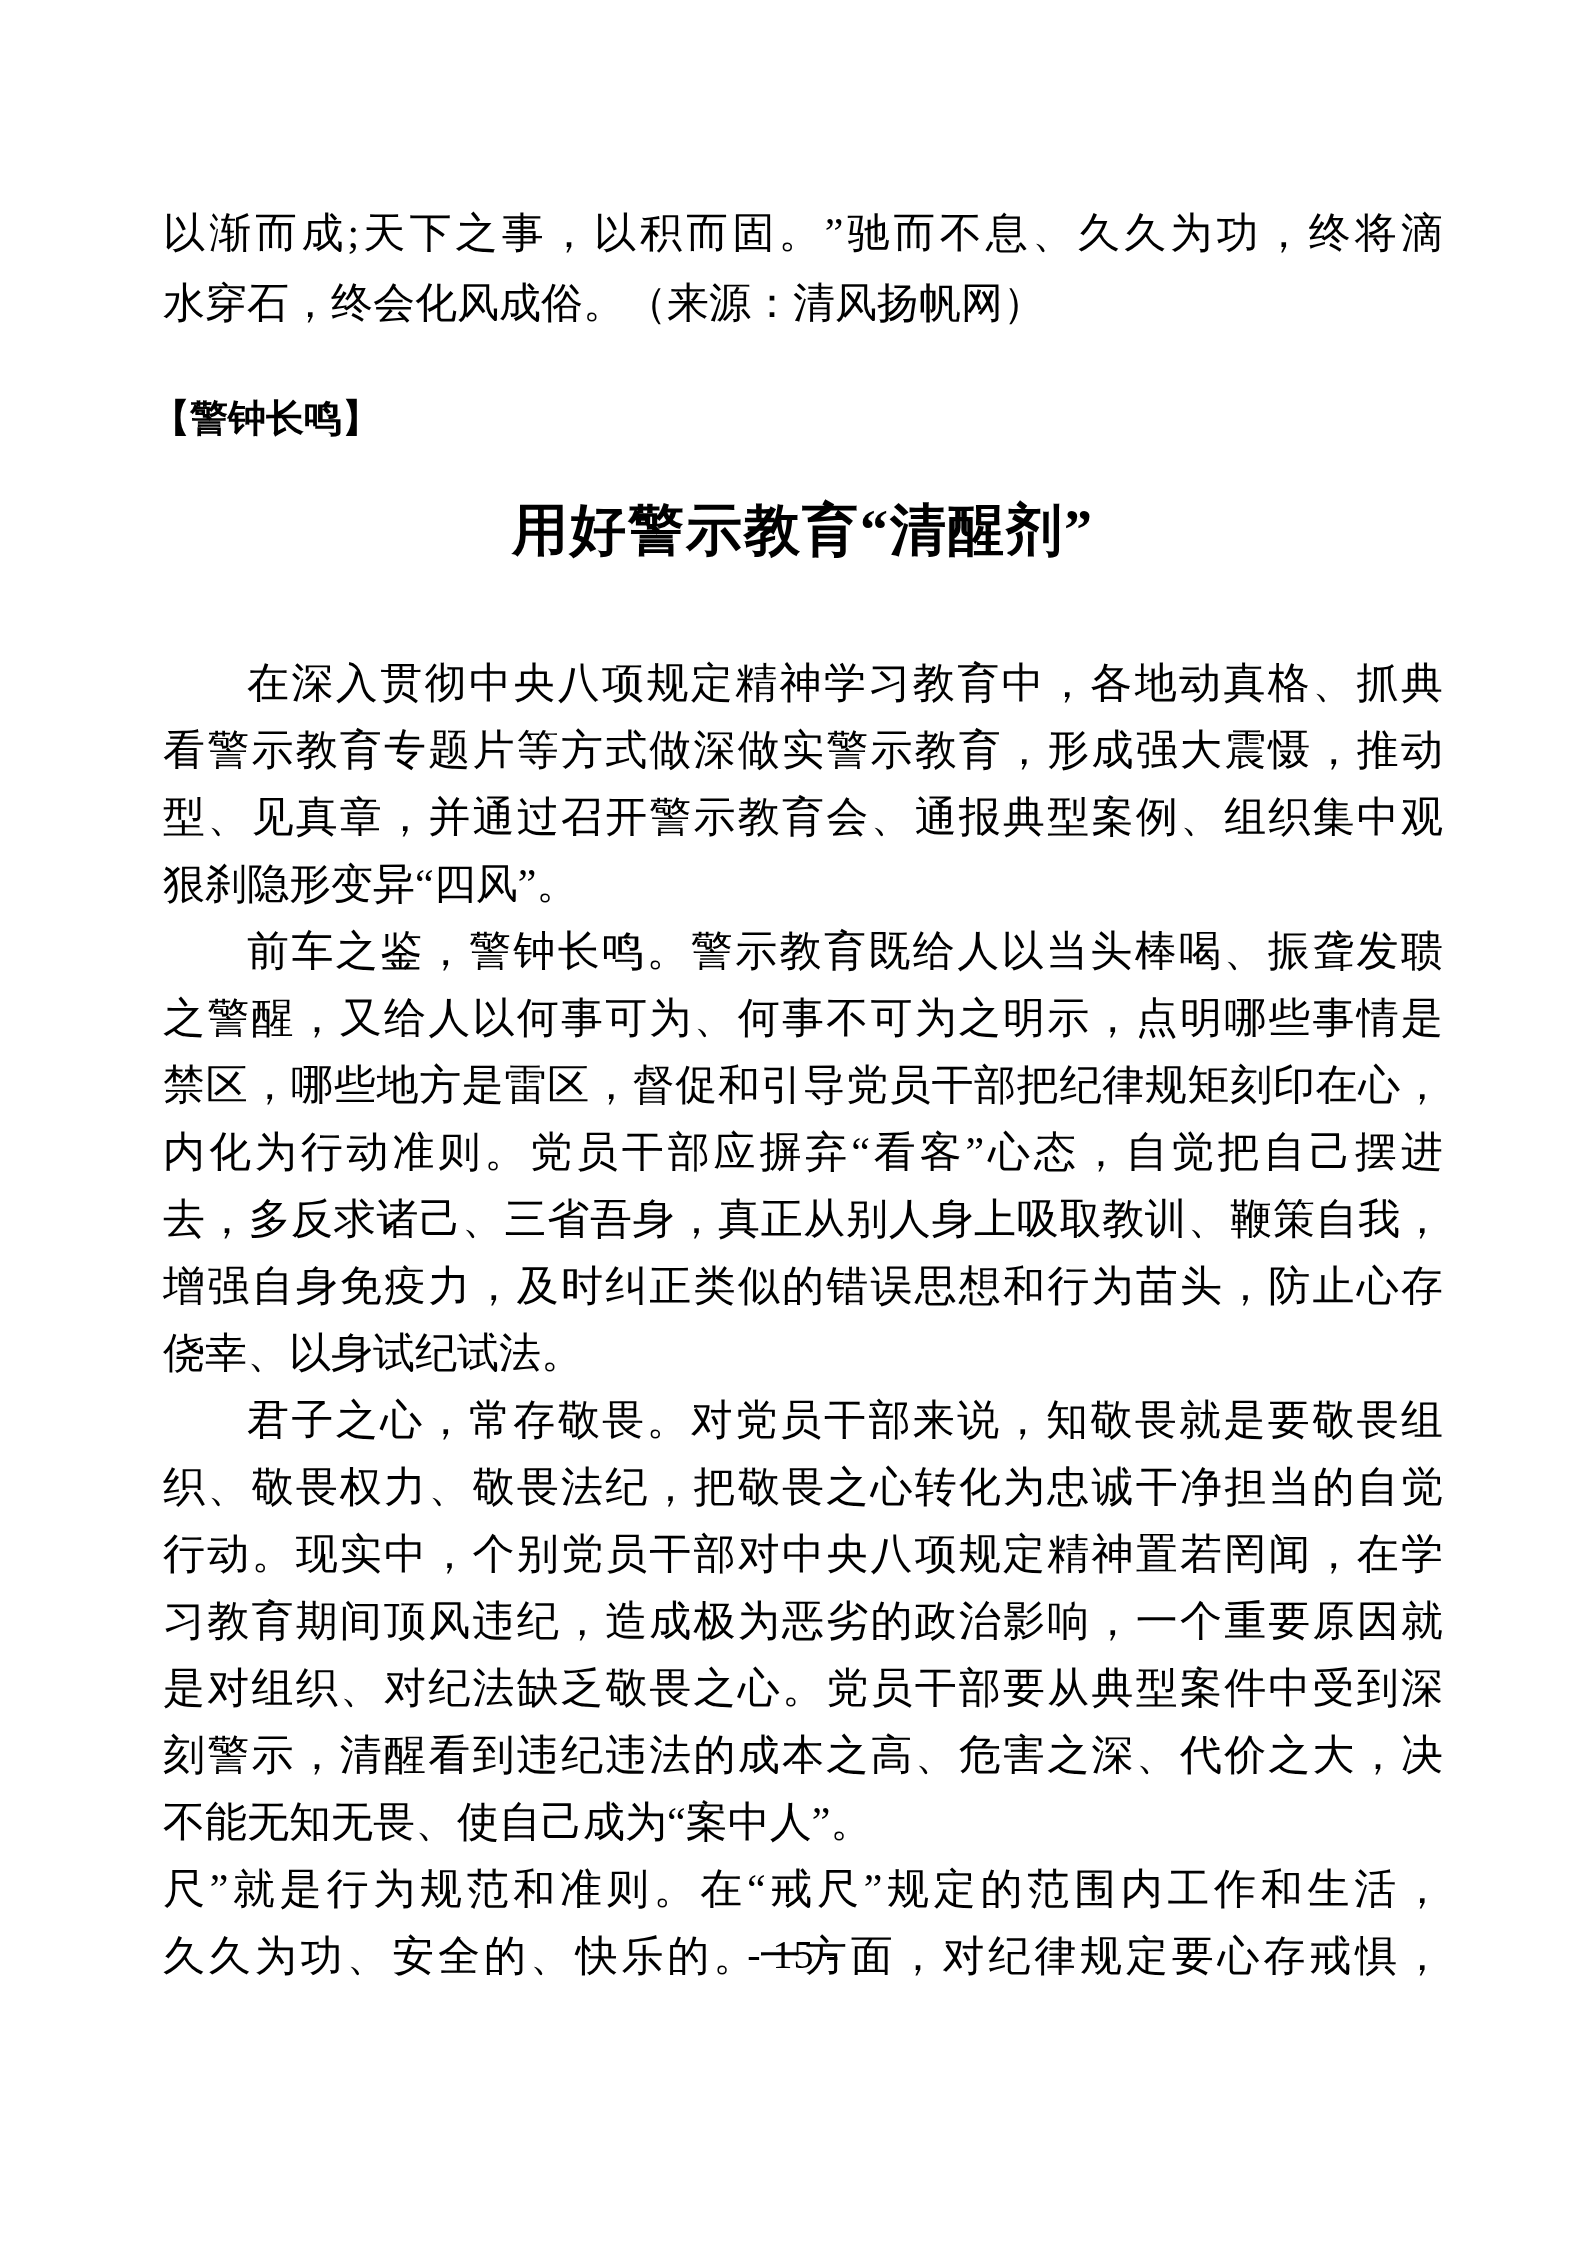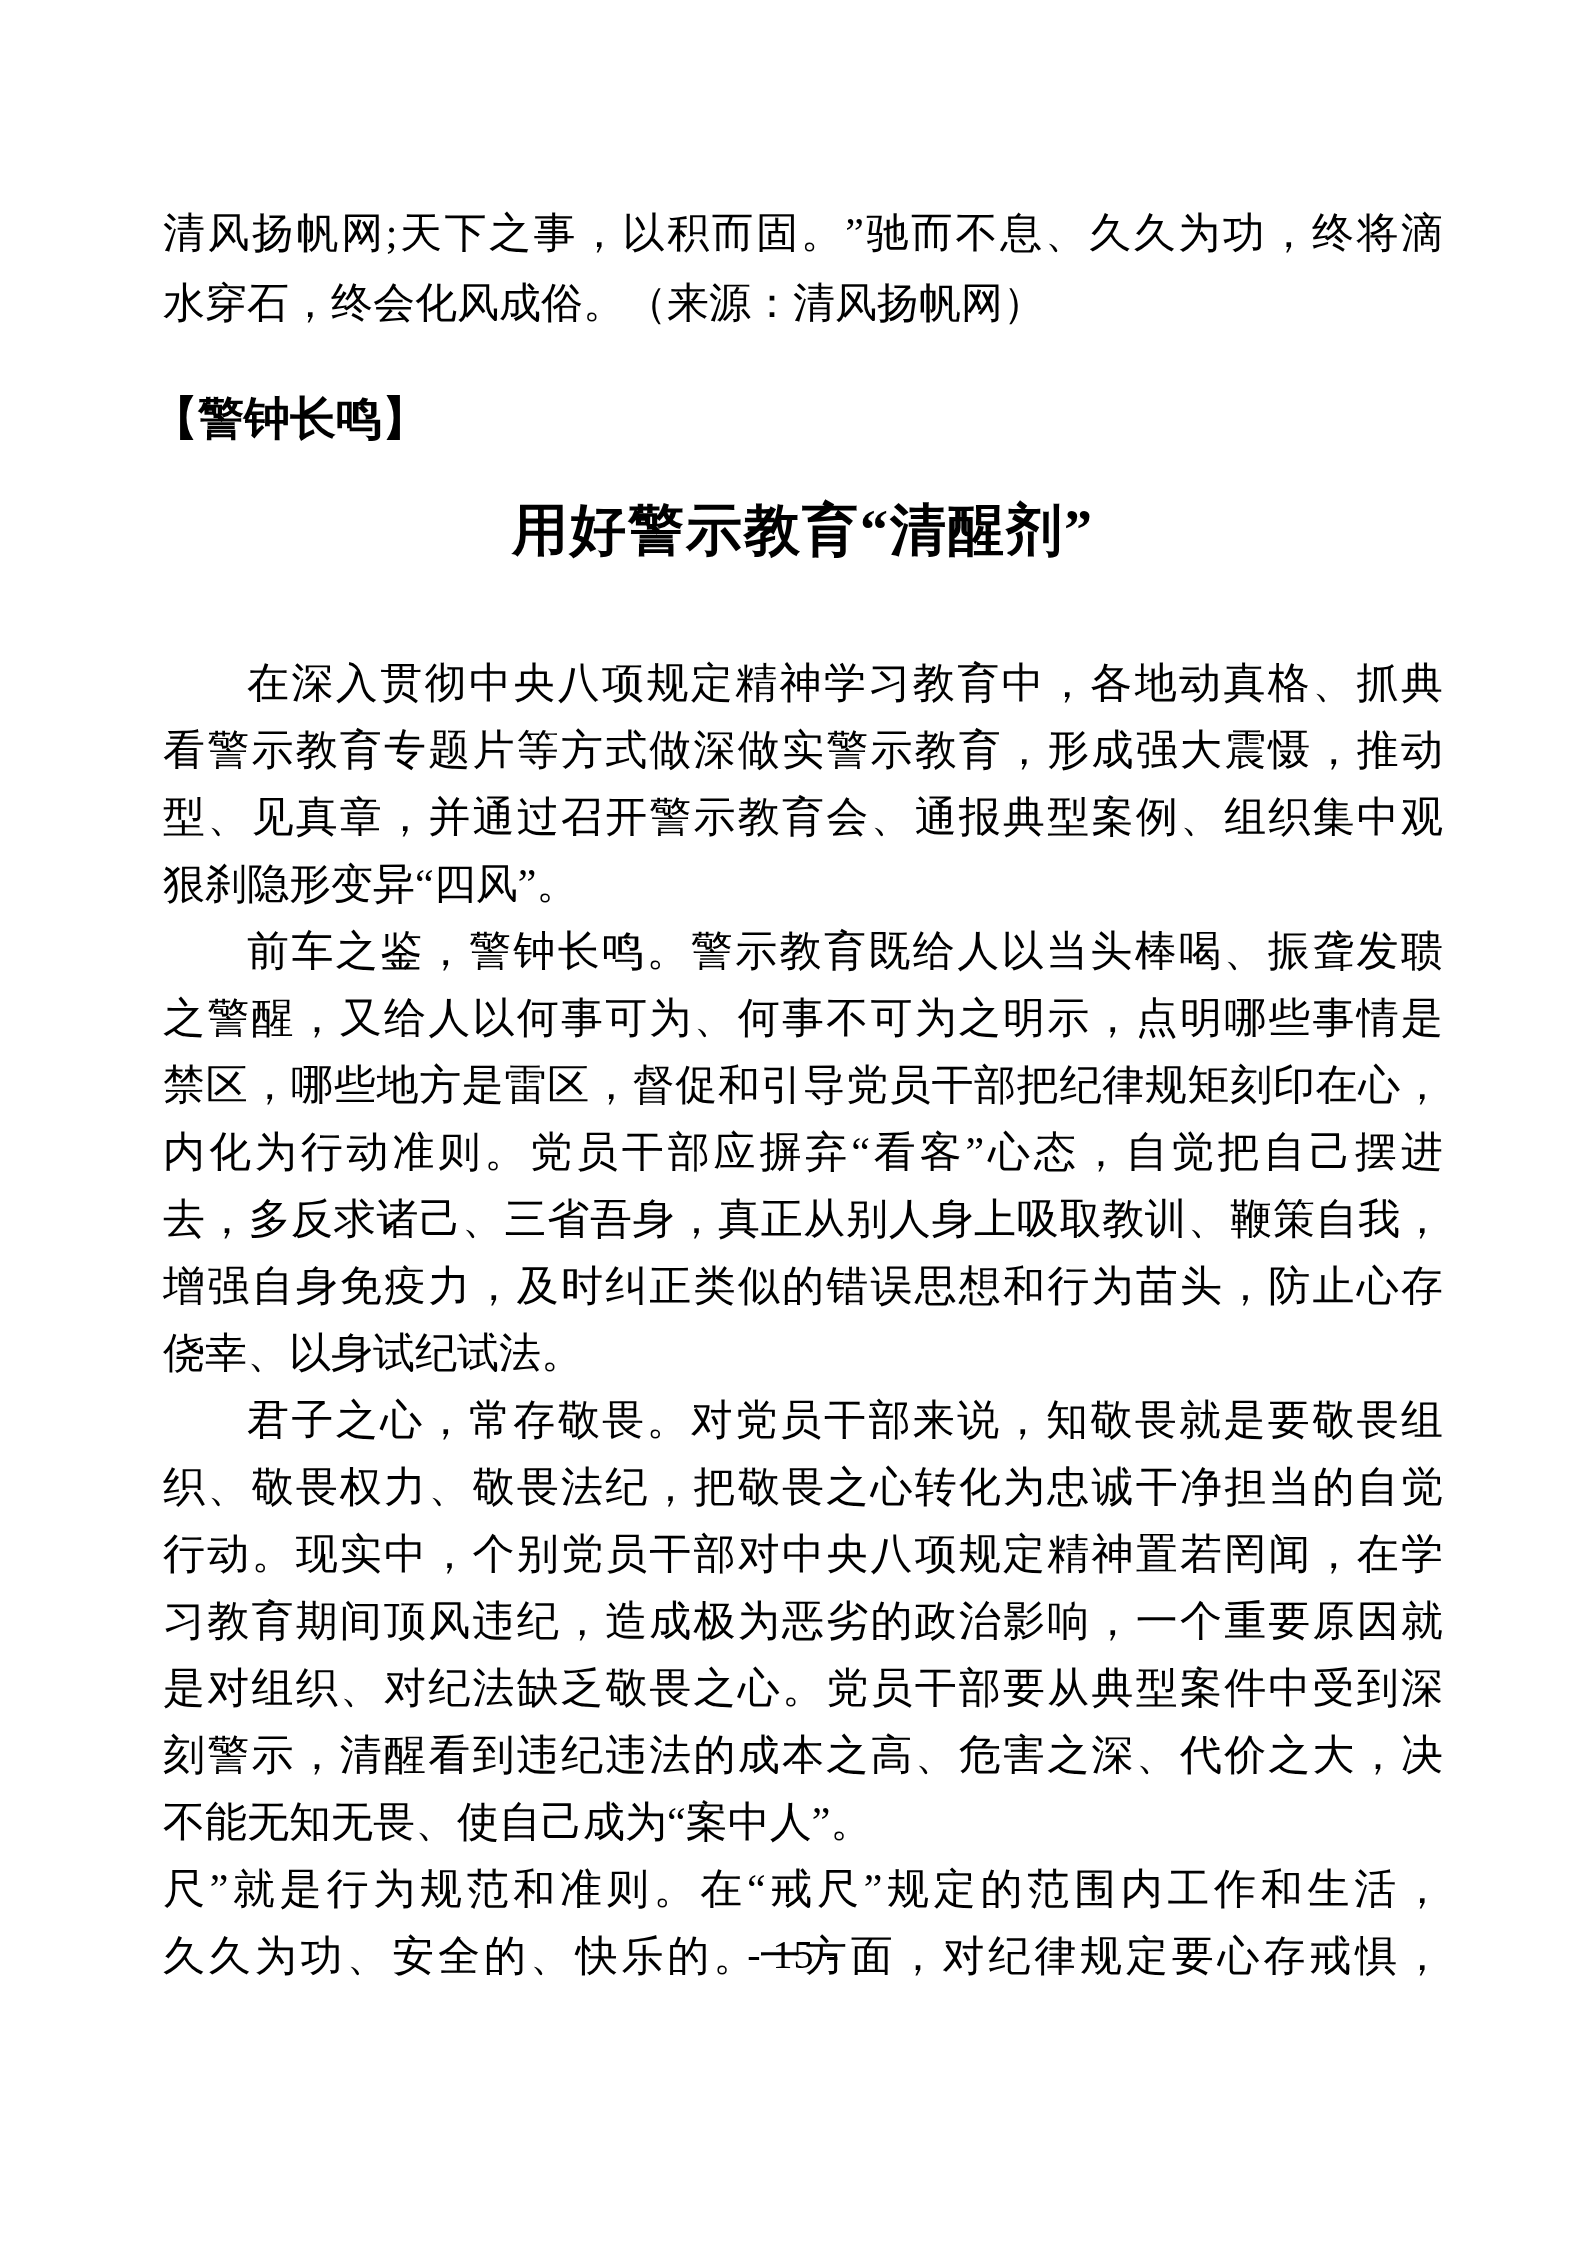--- a/index.html
+++ b/index.html
@@ -24,21 +24,21 @@
     width: 1280px;
   }
   .carryover .line { line-height: 70px; }
 
   .section-header {
     position: absolute;
     left: 152px;
     top: 392px;
     font-family: "Liberation Sans", "DejaVu Sans", sans-serif;
     font-weight: 700;
-    font-size: 46px;
+    font-size: 38px;
     line-height: 52px;
     white-space: nowrap;
   }
   .article-title {
     position: absolute;
     left: 163px;
     top: 494px;
     width: 1280px;
     text-align: center;
     font-weight: 700;
@@ -72,21 +72,21 @@
     line-height: 46px;
     letter-spacing: 1px;
   }
 </style>
 </head>
 <body>
 
 <div class="page">
 
   <div class="carryover">
-    <div class="line">清风扬帆网;天下之事，以积而固。”驰而不息、久久为功，终将滴</div>
+    <div class="line">以渐而成;天下之事，以积而固。”驰而不息、久久为功，终将滴</div>
     <div class="line end">水穿石，终会化风成俗。（来源：清风扬帆网）</div>
   </div>
 
   <div class="section-header">【警钟长鸣】</div>
 
   <div class="article-title">用好警示教育“清醒剂”</div>
 
   <div class="body-text">
 
     <div class="line indent">在深入贯彻中央八项规定精神学习教育中，各地动真格、抓典</div>

